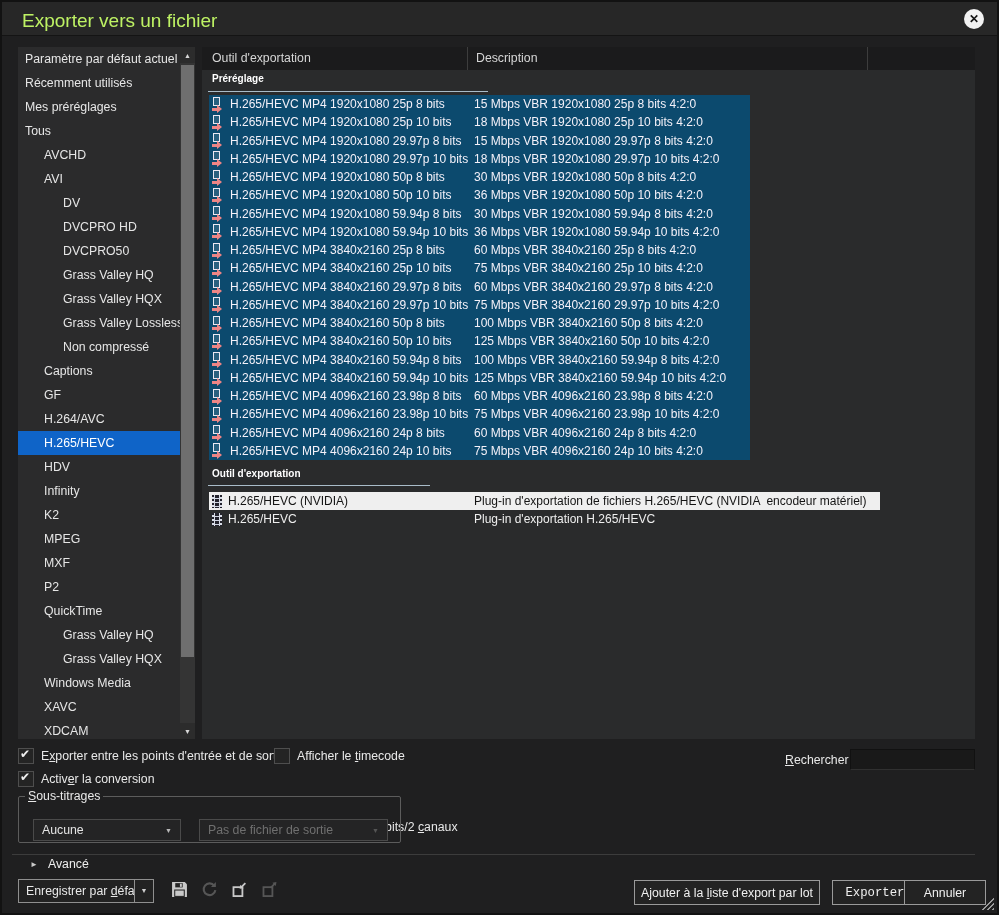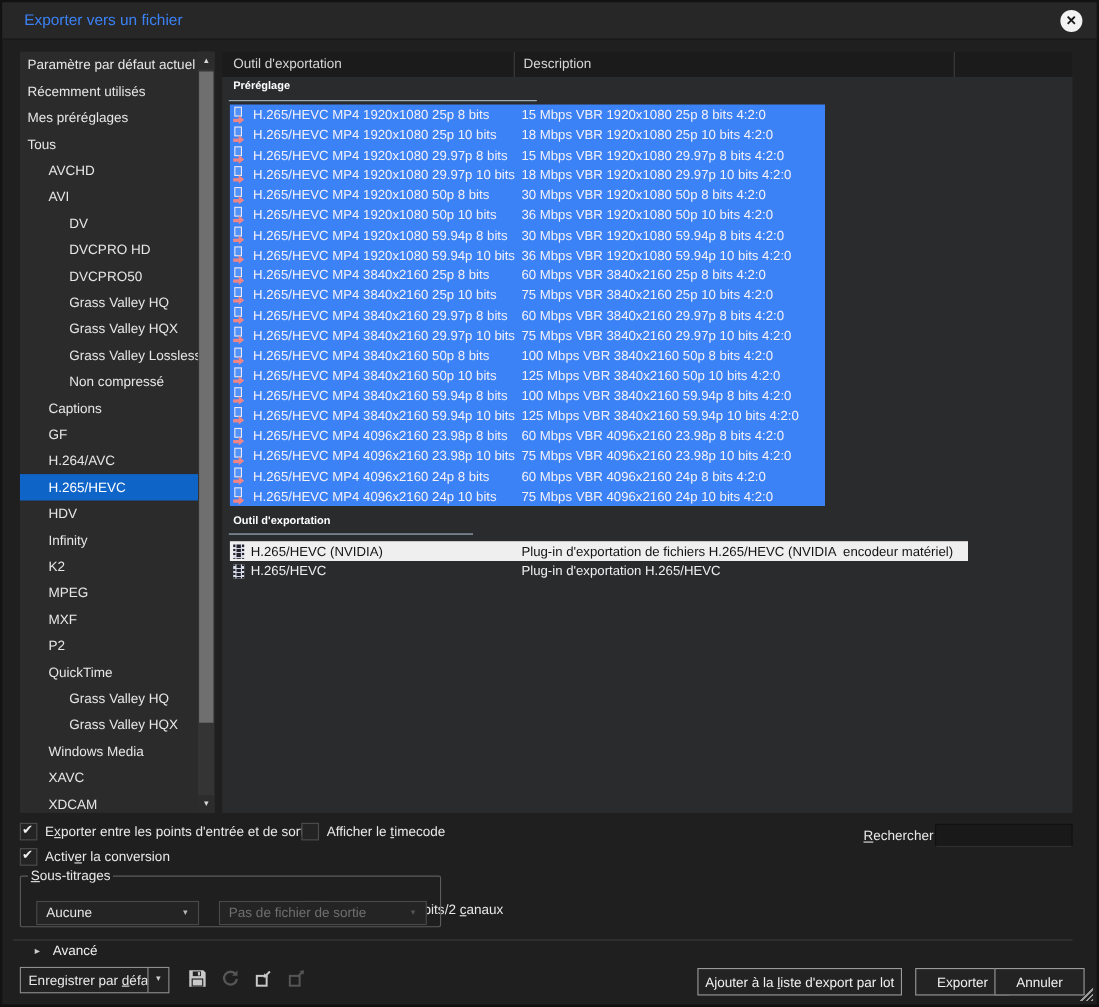--- a/index.html
+++ b/index.html
@@ -1,21 +1,21 @@
 <!DOCTYPE html>
 <html><head>
 <meta charset="utf-8">
 <style>
   html,body{margin:0;padding:0;background:#000;}
   body{font-family:"Liberation Sans",sans-serif;}
   .dialog{position:relative;width:999px;height:915px;box-sizing:border-box;background:#1f1f20;border:2px solid #121212;overflow:hidden;color:#e8e8e8;}
 
   
   .titlebar{position:absolute;left:0;top:0;right:0;height:33px;background:#272727;border-bottom:1px solid #141414;}
-  .title{position:absolute;left:20px;top:8px;font-size:14px;color:#3b82f6;}
+  .title{position:absolute;left:20px;top:8px;font-size:19px;color:#bef264;}
   .closebtn{position:absolute;right:13px;top:7px;width:20px;height:20px;border-radius:50%;background:#f2f2f2;cursor:pointer;}
   .closebtn .x{display:block;color:#141414;font-size:12px;font-weight:bold;line-height:20px;text-align:center;}
 
   
   .sidebar{position:absolute;left:16px;top:45px;width:162px;height:692px;background:#2b2b2c;overflow:hidden;}
   .tree-item{height:24px;line-height:24px;font-size:12.3px;color:#e6e6e6;white-space:nowrap;cursor:default;}
   .lvl0{padding-left:7px}.lvl1{padding-left:26px}.lvl2{padding-left:45px}
   .tree-item.sel{background:#0f64c8;color:#fff;}
 
   
@@ -32,21 +32,21 @@
   .c2{width:400px;border-left:1px solid #3d3d3d;padding-left:8px;}
   .c3{flex:1;border-left:1px solid #3d3d3d;}
   .section-h{position:absolute;left:10px;font-size:10px;font-weight:bold;color:#fff;}
   .sh1{top:26px;}
   .sh2{top:421px;}
   .underline{position:absolute;height:1px;background:#a9bcc9;}
   .u1{left:-4px;top:18px;width:280px;}
   .u2{left:-4px;top:17px;width:222px;}
 
   
-  .preset-list{position:absolute;left:7px;top:48px;width:541px;background:#3b82f6;}
+  .preset-list{position:absolute;left:7px;top:48px;width:541px;background:#0c4a6e;}
   .prow{display:flex;align-items:center;height:18.25px;font-size:12px;color:#f4f1f9;overflow:hidden;}
   .picon{position:relative;width:13px;height:15px;flex:0 0 13px;margin-left:3px;
          background:linear-gradient(#ef8585,#ef8585) 0px 11px/6px 3px no-repeat;}
   .picon::before{content:"";position:absolute;left:1px;top:0;width:5px;height:7px;border:1px solid #ece8f2;background:rgba(255,255,255,.12);}
   .picon::after{content:"";position:absolute;left:5px;top:8px;width:0;height:0;border:4.5px solid transparent;border-left:5px solid #ef8585;}
   .pname{width:244px;padding-left:5px;white-space:nowrap;overflow:hidden;}
   .pdesc{flex:1;white-space:pre;overflow:hidden;}
 
   
   .exporter-list{position:absolute;left:7px;top:445px;width:671px;}
@@ -88,21 +88,21 @@
 
   
   .combo{position:absolute;left:16px;top:877px;width:136px;height:24px;box-sizing:border-box;border:1px solid #8f8f8f;background:#222;display:flex;align-items:center;font-size:12.3px;cursor:pointer;}
   .combo-val{flex:1;padding-left:7px;white-space:nowrap;overflow:hidden;}
   .combo-arrow{width:18px;height:22px;line-height:22px;text-align:center;font-size:7px;color:#cfcfcf;border-left:1px solid #8f8f8f;}
   .ticon{position:absolute;top:879px;width:22px;height:20px;background:none;border:none;padding:0;cursor:pointer;}
   .ti-save{left:166px;} .ti-restore{left:196px;} .ti-import{left:226px;} .ti-export{left:256px;}
 
   .btn{position:absolute;top:878px;height:25px;box-sizing:border-box;background:#232323;border:1px solid #9a9a9a;color:#f0f0f0;font:12.3px "Liberation Sans",sans-serif;cursor:pointer;white-space:nowrap;}
   .b-add{left:632px;width:186px;}
-  .b-export{left:830px;width:86px;}
+  .b-export{left:830px;width:86px;font-family:Liberation Mono, monospace;}
   .b-cancel{left:902px;width:82px;}
 
   .grip{position:absolute;right:3px;bottom:3px;width:15px;height:15px;
         background:repeating-linear-gradient(135deg,transparent 0 2px,#9a9a9a 2px 3.5px);
         clip-path:polygon(100% 0,100% 100%,0 100%);cursor:nwse-resize;}
   u{text-decoration:underline;}
 </style>
 </head>
 <body>
 

